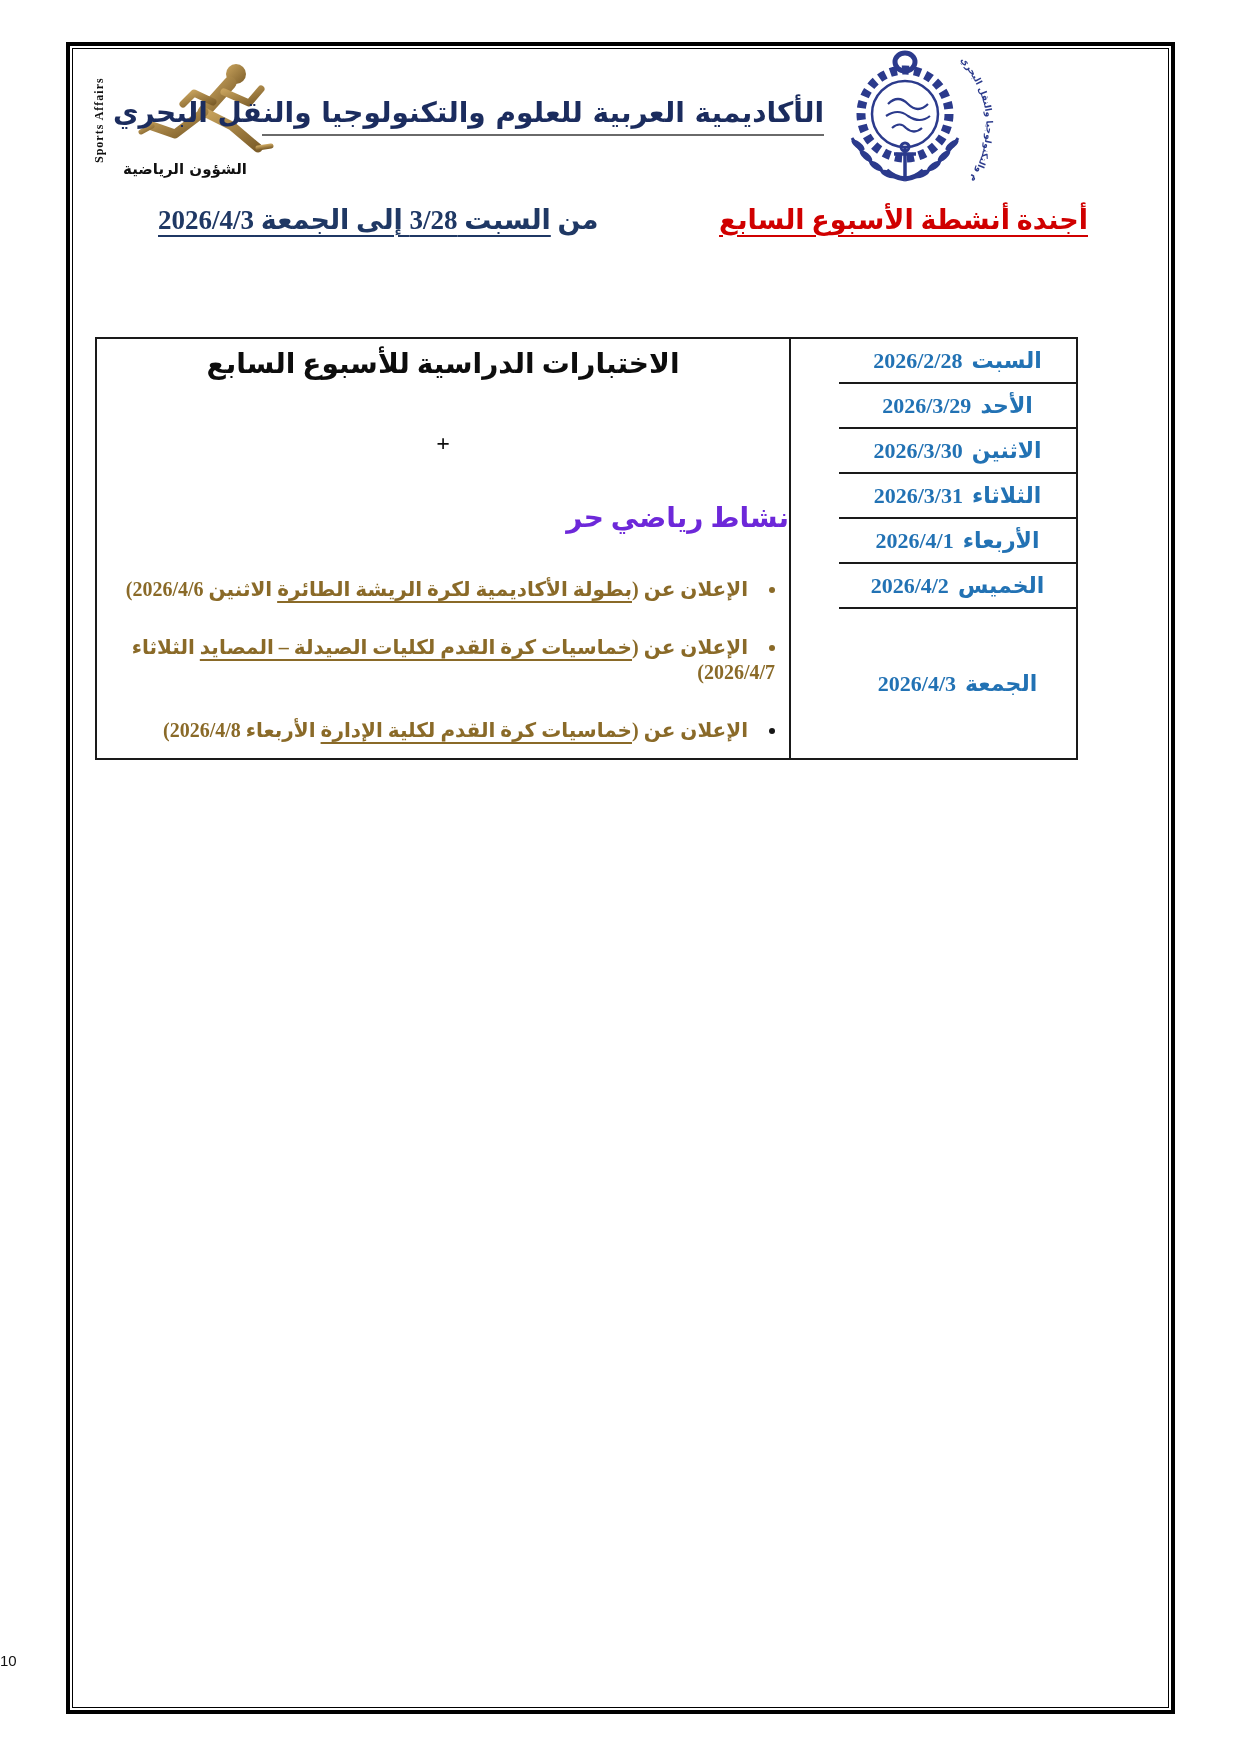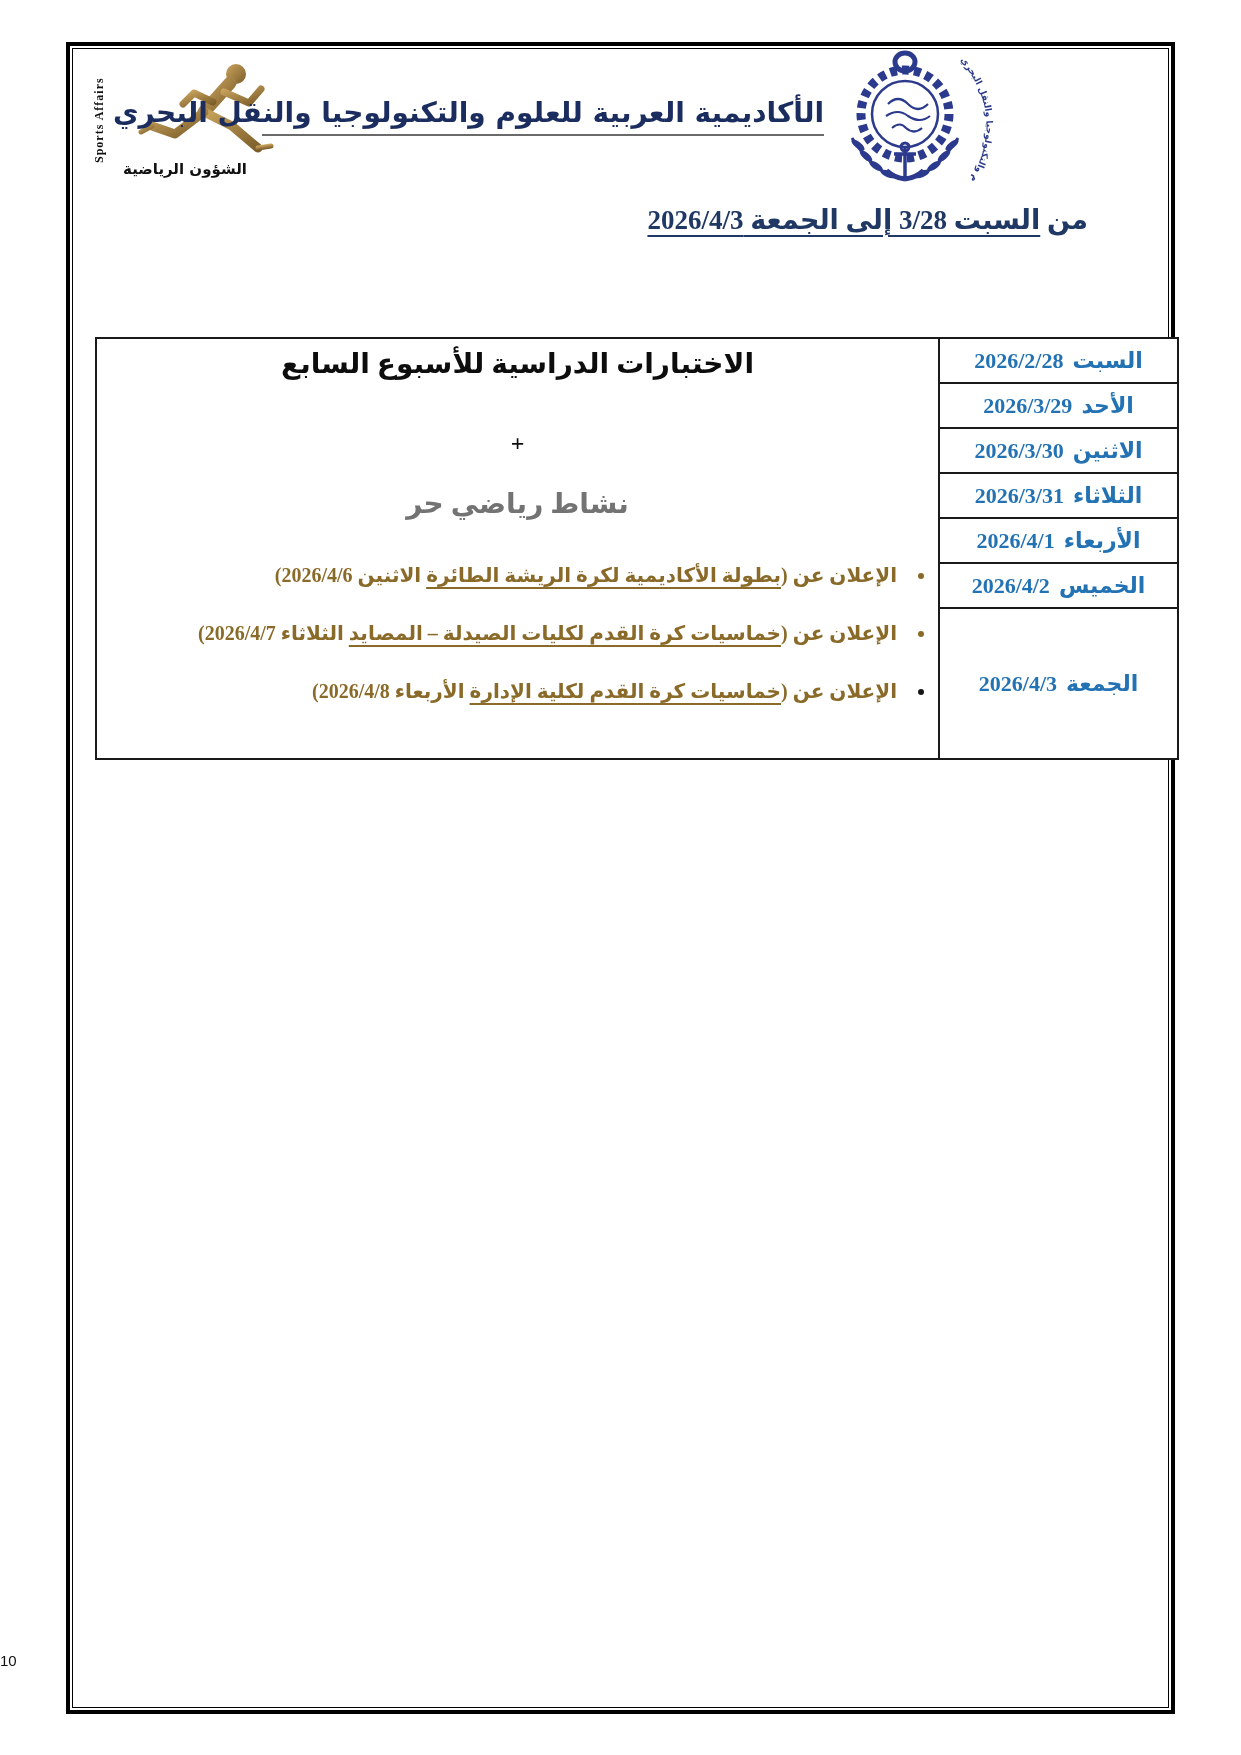--- a/index.html
+++ b/index.html
@@ -52,33 +52,33 @@
   .title-navy {
     color:#1f3864; font:bold 27px "Liberation Serif", "DejaVu Sans", serif;
     white-space:nowrap;
   }
   .title-navy .u {
     text-decoration:underline; text-underline-offset:6px; text-decoration-thickness:2px;
   }
 
   
   .agenda {
-    position:absolute; left:95px; top:337px; width:1084px; height:423px;
-    border:2px solid #1a1a1a; display:flex; background:#fff;
+    position:absolute; left:95px; top:337px; width:983px; height:423px;
+    border:2px solid #1a1a1a; display:flex; background:#fff;gap:48px;
   }
   .main-cell {
     flex:1; border-right:2px solid #1a1a1a; text-align:center; direction:rtl;
     padding-top:8px;
   }
   .exam-heading {
     font:bold 28px "Liberation Serif", "DejaVu Sans", serif; color:#0d0d0d;
   }
   .plus-sign { margin-top:50px; font:bold 24px "Liberation Serif", serif; color:#0d0d0d; }
   .sub-heading {
-    margin-top:30px; font:bold 28px "Liberation Serif", "DejaVu Sans", serif; color:#737373;
+    margin-top:44px; font:bold 28px "Liberation Serif", "DejaVu Sans", serif; color:#6d28d9;text-align:right;
   }
   ul.bullets {
     margin-top:43px; direction:rtl; list-style-position:inside;
     padding:0 14px 0 10px; text-align:right;
   }
   ul.bullets li {
     font:bold 20px "Liberation Serif", "DejaVu Sans", serif; color:#8a6a28;
     margin-bottom:33px; line-height:1.25;
   }
   ul.bullets li::marker { color:#8a6a28; font-size:20px; }
@@ -171,20 +171,21 @@
       <ellipse cx="124" cy="120" rx="8" ry="3.2" transform="rotate(-34 124 120)"></ellipse>
       <ellipse cx="112" cy="128" rx="8" ry="3.2" transform="rotate(-22 112 128)"></ellipse>
     </g>
     <path id="sideArc" d="M150,14 Q196,68 162,132" fill="none"></path>
     <text font-size="9" fill="#2b3a8c" font-weight="bold">
       <textPath href="#sideArc">الأكاديمية العربية للعلوم والتكنولوجيا والنقل البحري</textPath>
     </text>
   </svg>
 
   <div class="title-row">
+    <span class="title-red">أجندة أنشطة الأسبوع السابع</span>
     <span class="title-navy"><span>من </span><span class="u">السبت 3/28 إلى الجمعة 2026/4/3</span></span>
   </div>
 
   <div class="agenda">
     <div class="main-cell">
       <div class="exam-heading">الاختبارات الدراسية للأسبوع السابع</div>
       <div class="plus-sign">+</div>
       <div class="sub-heading">نشاط رياضي حر</div>
       <ul class="bullets">
         <li><span>الإعلان عن (</span><span class="u">بطولة الأكاديمية لكرة الريشة الطائرة</span><span> الاثنين 2026/4/6)</span></li>

